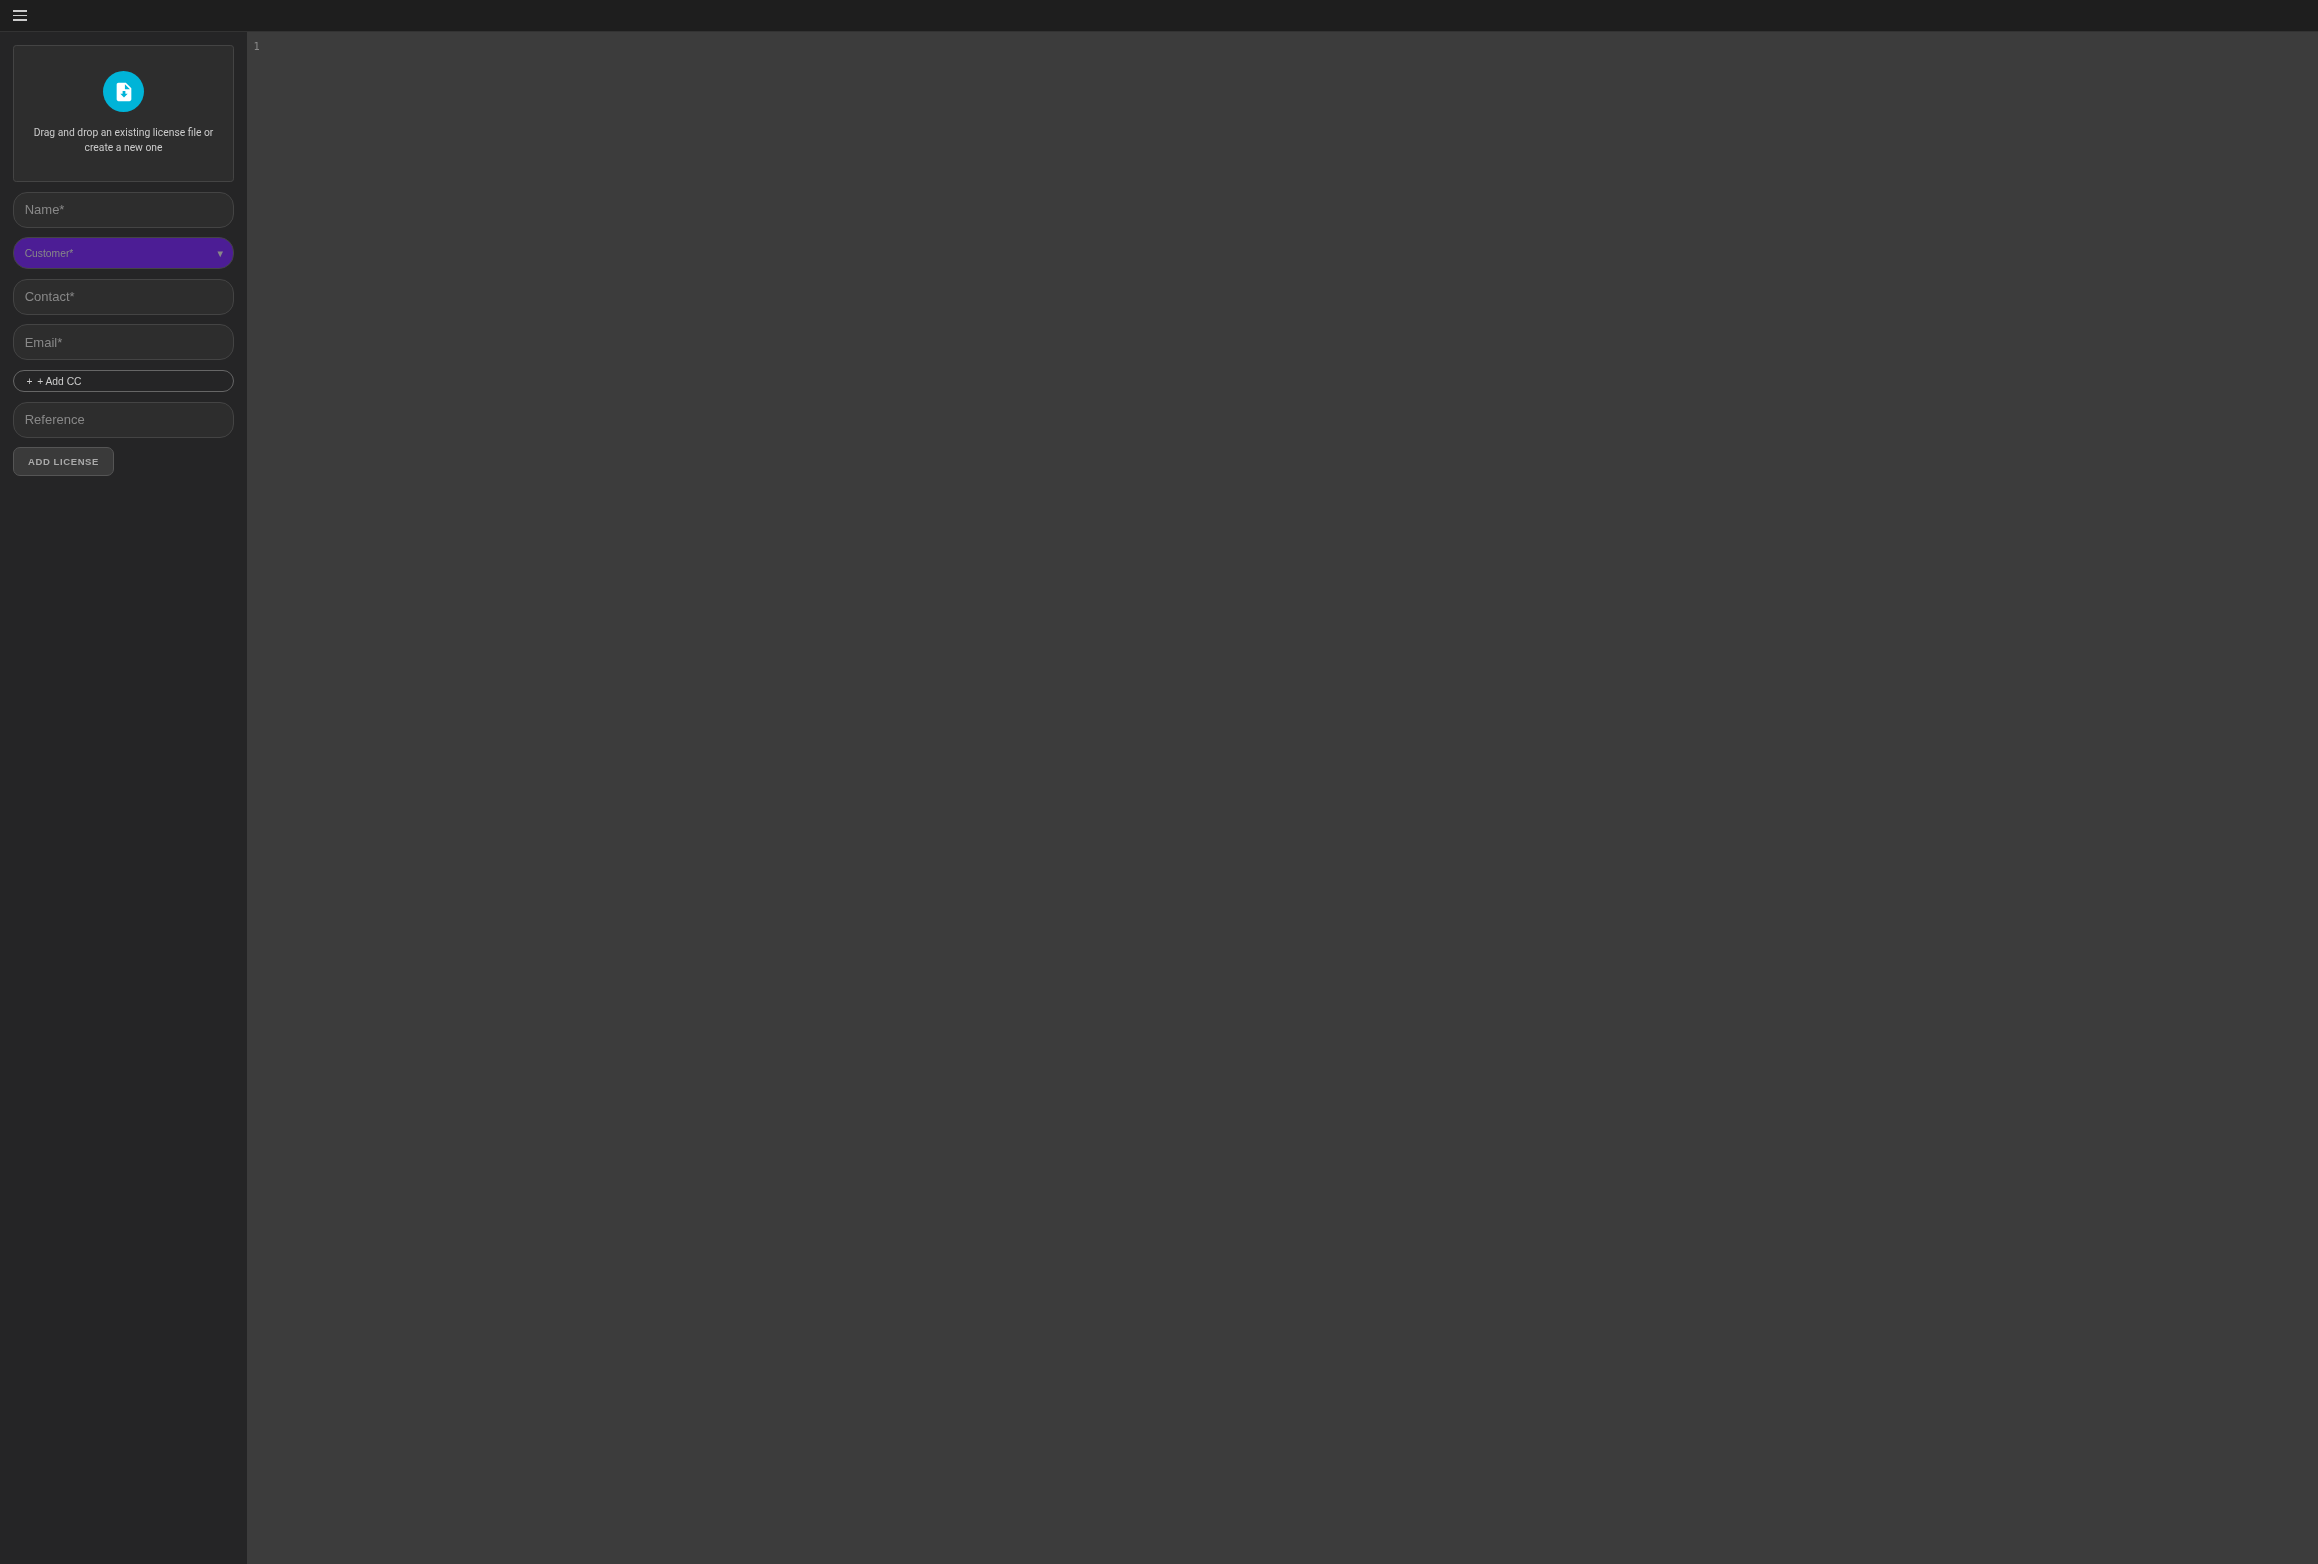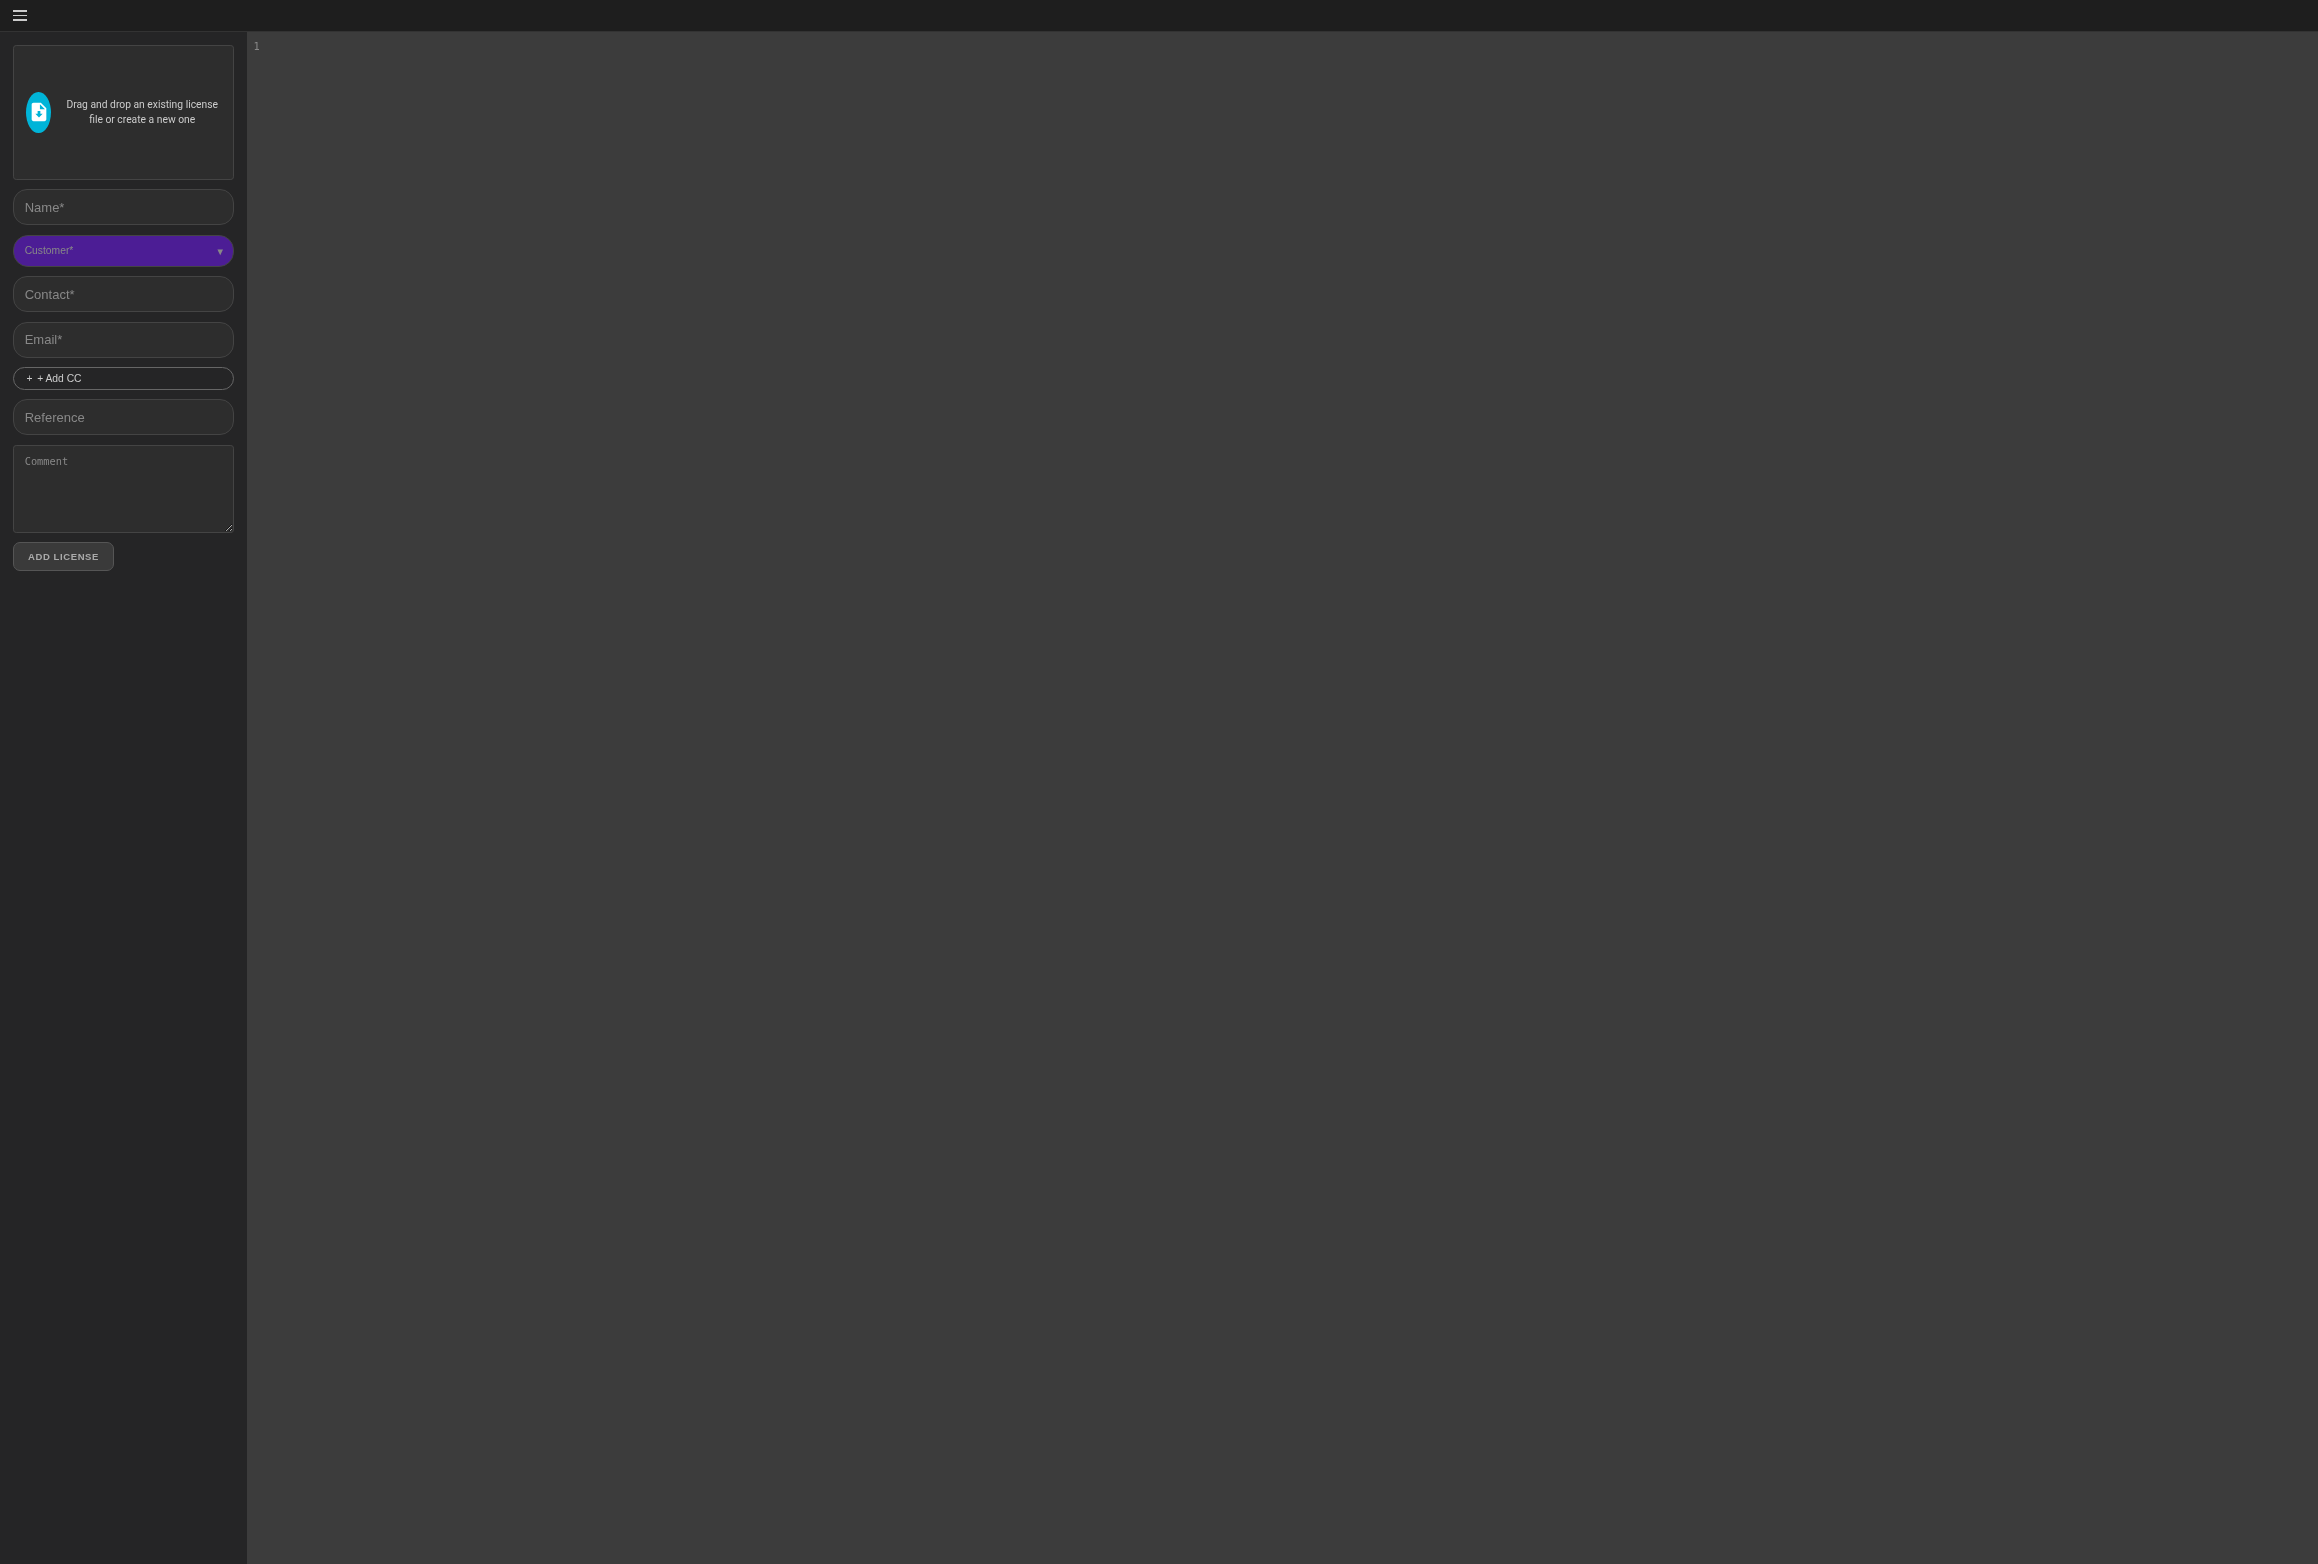--- a/index.html
+++ b/index.html
@@ -63,21 +63,21 @@
       overflow-y: auto;
       flex-shrink: 0;
     }
 
     .drop-zone {
       border: 0.8px solid #444;
       border-radius: 3.2px;
       background-color: #2d2d2d;
       padding: 25.5px 12.7px;
       display: flex;
-      flex-direction: row;
+      flex-direction: column;
       align-items: center;
       justify-content: center;
       gap: 12.7px;
       cursor: pointer;
       min-height: 135px;
     }
 
     .upload-icon-circle {
       width: 41px;
       height: 41px;
@@ -264,21 +264,20 @@
 
       <input type="email" class="form-input" placeholder="Email*" style="">
 
       <button class="add-cc-button">
         <span>+</span>
         <span>+ Add CC</span>
       </button>
 
       <input type="text" class="form-input" placeholder="Reference" style="">
 
-      <textarea class="form-textarea" placeholder="Comment" style=""></textarea>
 
       <button class="add-license-button">
         <span>ADD LICENSE</span>
       </button>
 
     </div>
 
     <div class="right-panel">
       <div class="top-line"></div>
       <div class="editor-area">

